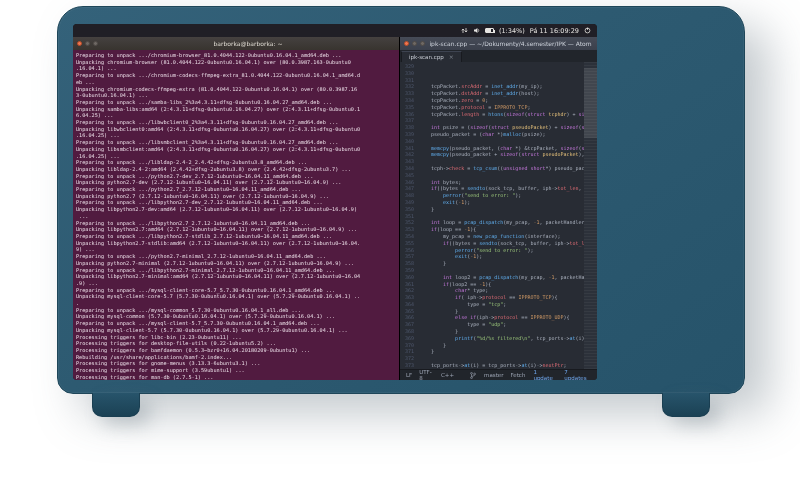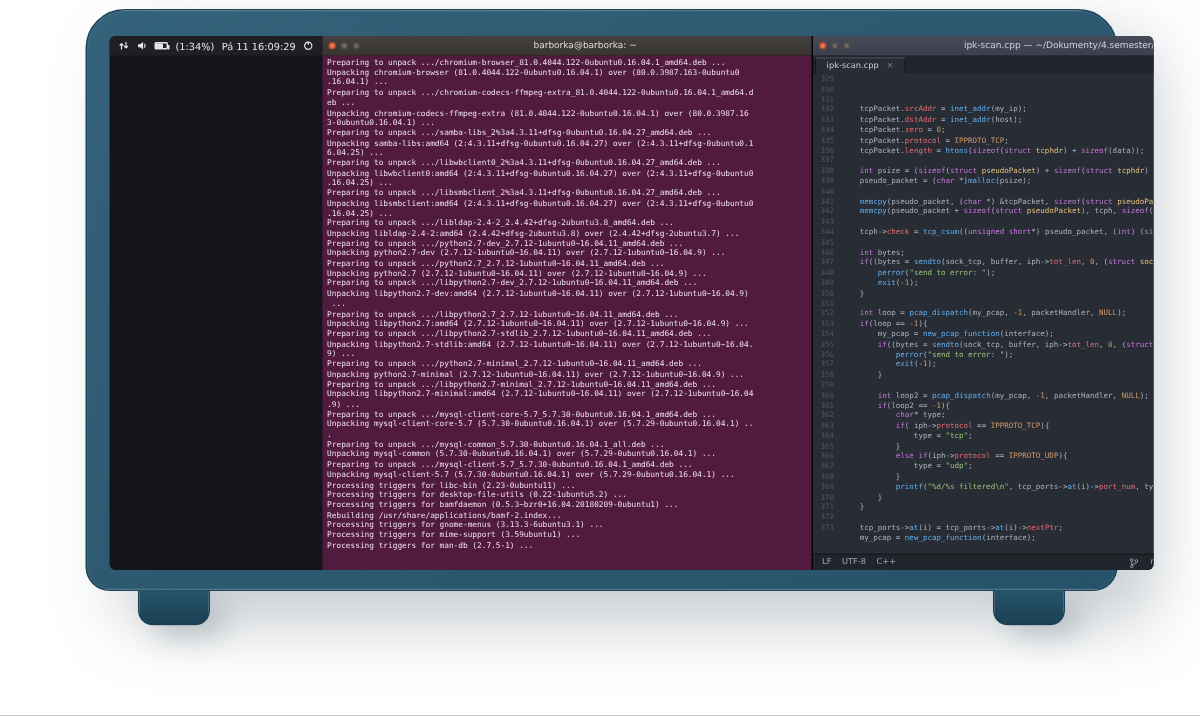--- a/index.html
+++ b/index.html
@@ -18,23 +18,23 @@
     position:absolute; top:393px; width:48px; height:24px;
     background:linear-gradient(#27546b,#1b4154);
     border:1px solid #1a3f52; border-top:none;
     border-radius:0 0 10px 10px;
     box-shadow:10px 8px 18px rgba(96,112,124,.30);
   }
   .foot-left { left:92px; } .foot-right { left:662px; }
 
   
   .screen {
-    position:absolute; left:15px; top:17px; width:696px; height:356px;
+    position:absolute; left:15px; top:17px; width:524px; height:356px;
     background:#14141a; border-radius:4px; overflow:hidden;
-    display:flex; flex-direction:row;
+    display:flex; flex-direction:column;
   }
   .top-panel {
     height:13px; background:#201f26; color:#e6e4e1;
     display:flex; align-items:center; justify-content:flex-end;
     gap:5px; padding:0 6px; font-size:6.5px; flex:0 0 auto;
   }
   .top-panel svg { display:block; }
   .windows { flex:1; display:flex; min-height:0; }
 
   

